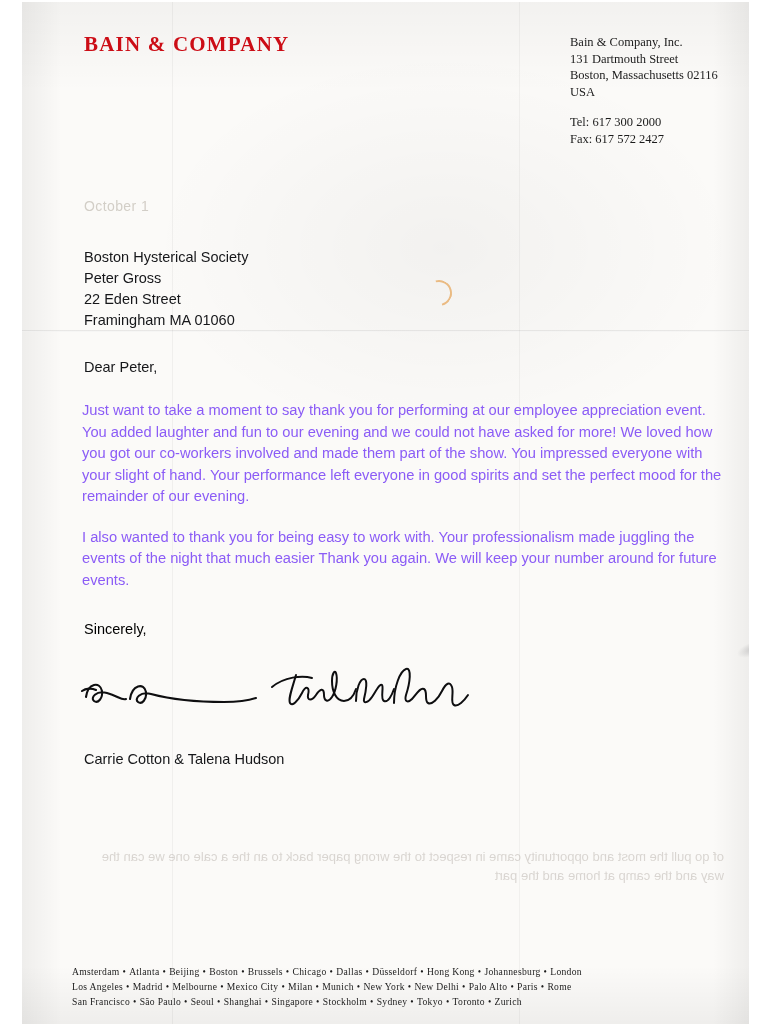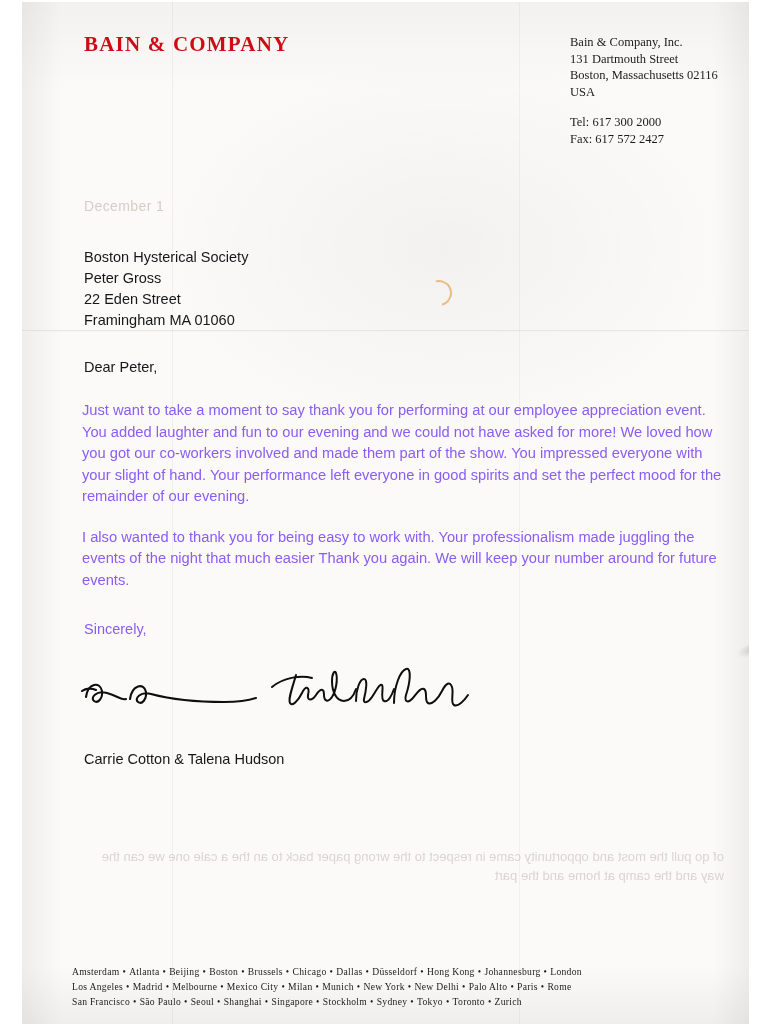--- a/index.html
+++ b/index.html
@@ -123,21 +123,21 @@
   }
   .body-text p {
     margin: 0 0 19px 0;
   }
 
   .closing {
     position: absolute;
     left: 62px;
     top: 619px;
     font-size: 14.5px;
-    color: #8b5cf6;
+    color: #000000;
   }
 
   .signature-area {
     position: absolute;
     left: 52px;
     top: 655px;
     width: 400px;
     height: 70px;
   }
 
@@ -222,21 +222,21 @@
       <div>131 Dartmouth Street</div>
       <div>Boston, Massachusetts 02116</div>
       <div>USA</div>
     </div>
     <div class="group2">
       <div>Tel: 617 300 2000</div>
       <div>Fax: 617 572 2427</div>
     </div>
   </div>
 
-  <div class="ghost-date">December 1</div>
+  <div class="ghost-date">October 1</div>
 
   <div class="recipient">
     <div>Boston Hysterical Society</div>
     <div>Peter Gross</div>
     <div>22 Eden Street</div>
     <div>Framingham MA 01060</div>
   </div>
 
   <div class="salutation">Dear Peter,</div>
 

